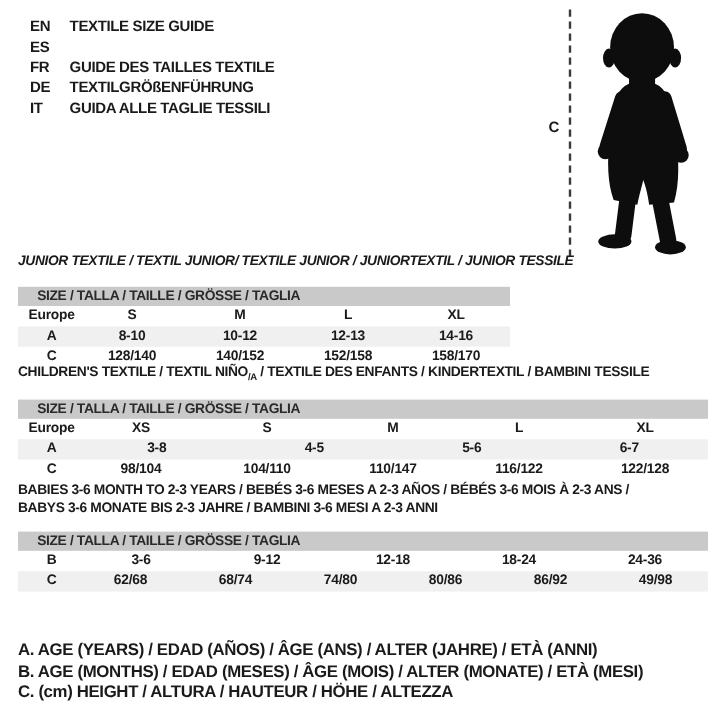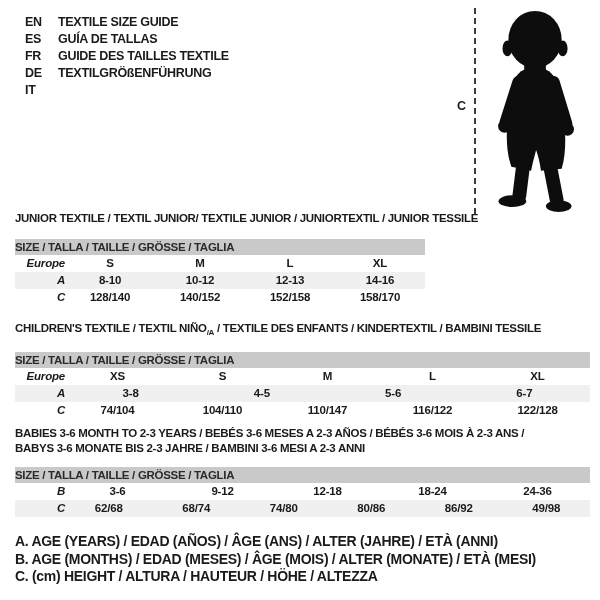--- a/index.html
+++ b/index.html
@@ -21,66 +21,66 @@
 
   
   .figure { position: absolute; top: 5px; left: 450px; width: 150px; height: 212px; }
   .figure-c { position: absolute; left: 7px; top: 94px; font-size: 12.5px; }
   .dash-line { position: absolute; left: 24px; top: 3px; height: 206px; width: 0; border-left: 2px dashed #3a3a3a; }
   .baby-svg { position: absolute; left: 28px; top: 2px; width: 120px; height: 207px; }
 
   
   .sec { position: absolute; left: 15px; }
   #sec-junior   { top: 211px; width: 410px; }
-  #sec-children { top: 321px; width: 575px; }
-  #sec-babies   { top: 426px; width: 575px; }
+  #sec-children { top: 303px; width: 575px; }
+  #sec-babies   { top: 402px; width: 575px; }
   .sec-title { font-size: 11.5px; line-height: 15px; letter-spacing: -0.3px; white-space: nowrap; }
-  #sec-junior   .sec-title { margin-bottom: 13px; }
+  #sec-junior   .sec-title { margin-bottom: 13px; font-style: italic; }
   #sec-children .sec-title { margin-bottom: 12px; }
   #sec-babies   .sec-title { margin-bottom: 11px; }
   .sec-title sub { font-size: 8px; }
 
   .size-bar {
     height: 16px; line-height: 16px;
     background: #c9c9c9;
-    padding-left: 0;
+    padding-left: 16px;
     font-size: 11.5px; letter-spacing: -0.3px;
     color: #2a2a2a;
   }
   .trow { display: flex; height: 17px; line-height: 17px; font-size: 11.5px; letter-spacing: -0.2px; }
   .trow.shade { background: #f0f0f0; }
-  .tlabel { width: 50px; padding-left: 6px; text-align: right; font-style: italic; }
+  .tlabel { width: 50px; padding-left: 6px; text-align: center; }
   .tcell { flex: 1; text-align: center; }
 
   
   .notes { position: absolute; top: 533px; left: 15px; }
   .note-line { height: 17.5px; line-height: 17.5px; font-size: 14px; letter-spacing: -0.3px; white-space: nowrap; }
 </style>
 </head>
 <body>
 
 <div class="lang-block">
   <div class="lang-row">
     <span class="lang-code">EN</span>
     <span class="lang-label">TEXTILE SIZE GUIDE</span>
   </div>
   <div class="lang-row">
     <span class="lang-code">ES</span>
-    <span class="lang-label">GUÍA DE TALLAS</span>
   </div>
   <div class="lang-row">
     <span class="lang-code">FR</span>
     <span class="lang-label">GUIDE DES TAILLES TEXTILE</span>
   </div>
   <div class="lang-row">
     <span class="lang-code">DE</span>
     <span class="lang-label">TEXTILGRÖßENFÜHRUNG</span>
   </div>
   <div class="lang-row">
     <span class="lang-code">IT</span>
+    <span class="lang-label">GUIDA ALLE TAGLIE TESSILI</span>
   </div>
 </div>
 
 <div class="figure">
   <span class="figure-c">C</span>
   <div class="dash-line"></div>
   <svg class="baby-svg" viewBox="0 0 120 210" xmlns="http://www.w3.org/2000/svg" fill="#0d0d0d" stroke="none">
 
     <ellipse cx="57" cy="33" rx="27" ry="29"></ellipse>
 
@@ -145,21 +145,21 @@
   </div>
   <div class="trow shade">
     <span class="tlabel">A</span>
     <span class="tcell">3-8</span>
     <span class="tcell">4-5</span>
     <span class="tcell">5-6</span>
     <span class="tcell">6-7</span>
   </div>
   <div class="trow">
     <span class="tlabel">C</span>
-    <span class="tcell">74/104</span>
+    <span class="tcell">98/104</span>
     <span class="tcell">104/110</span>
     <span class="tcell">110/147</span>
     <span class="tcell">116/122</span>
     <span class="tcell">122/128</span>
   </div>
 </div>
 
 <div class="sec" id="sec-babies">
   <div class="sec-title">
     <div>BABIES 3-6 MONTH TO 2-3 YEARS / BEBÉS 3-6 MESES A 2-3 AÑOS / BÉBÉS 3-6 MOIS À 2-3 ANS /</div>

